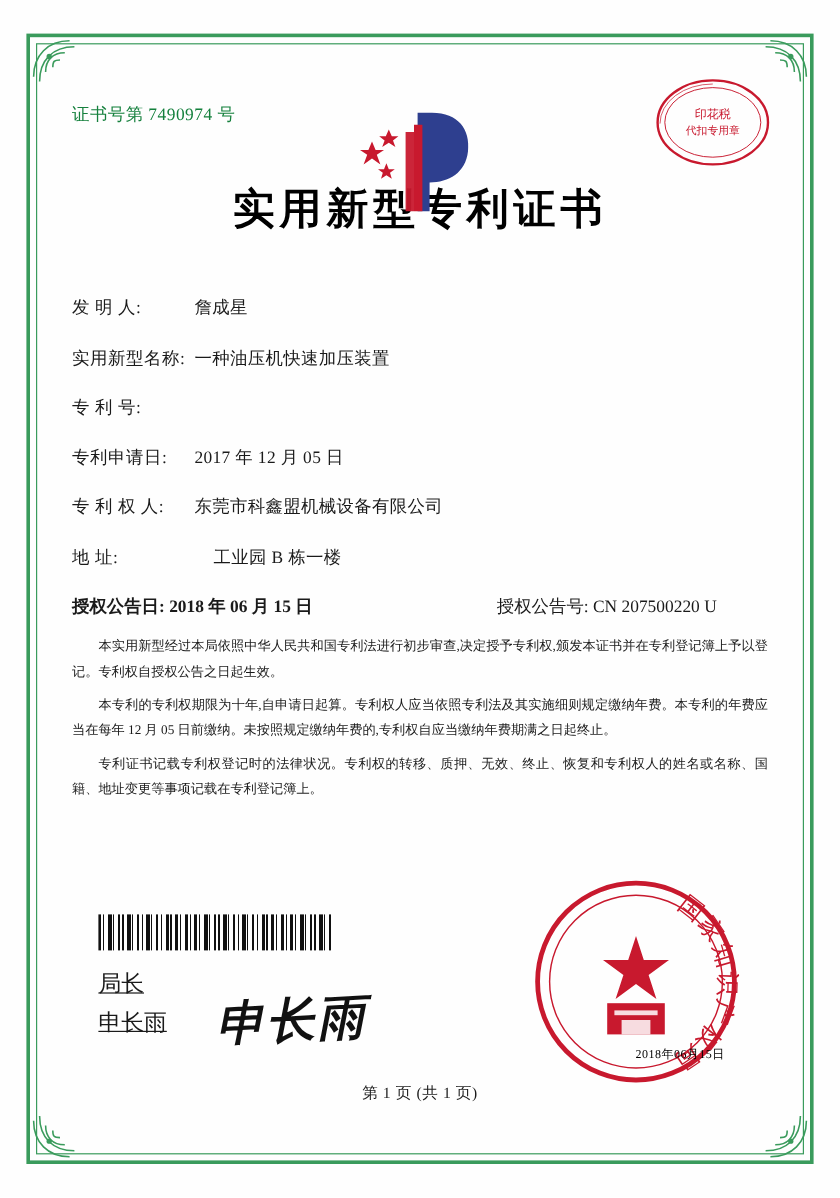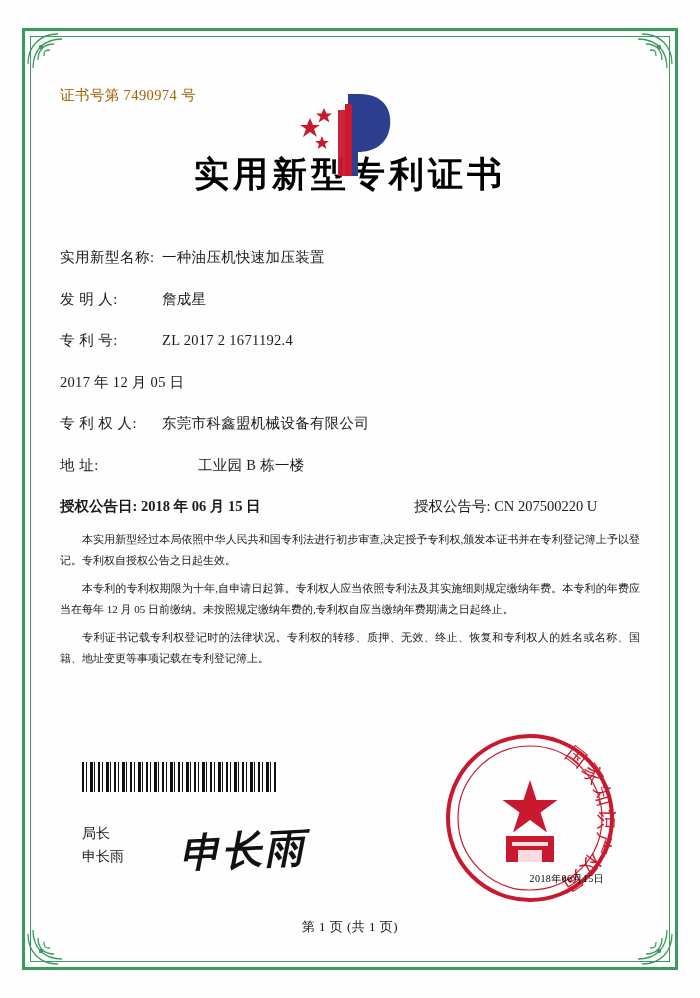--- a/index.html
+++ b/index.html
@@ -59,21 +59,21 @@
     position: absolute;
     left: 60px;
     top: 60px;
     right: 60px;
     bottom: 56px;
   }
 
   .cert-no {
     font-size: 14.5px;
     letter-spacing: 0.4px;
-    color: #a16207;
+    color: #15803d;
     margin-top: 26px;
     font-family: Liberation Serif, serif;
   }
 
   
   .logo {
     position: absolute;
     left: 50%;
     transform: translateX(-50%);
     top: 28px;
@@ -115,21 +115,21 @@
     flex: 0 0 102px;
     letter-spacing: 0.5px;
     white-space: pre;
   }
   .field-value {
     flex: 1;
     letter-spacing: 0.3px;
   }
   .field-value .line2 {
     display: block;
-    margin-left: 36px;
+    margin-left: 16px;
   }
 
   .pub-row {
     display: flex;
     margin-bottom: 8px;
     font-size: 14.5px;
   }
   .pub-left { width: 330px; flex: 0 0 330px; font-weight: bold; }
   .pub-right { flex: 1; margin-left: 24px; }
 
@@ -162,22 +162,23 @@
       #111 12px, #111 13px,
       #fff 13px, #fff 16px
     );
   }
 
   
   .sign-block {
     position: absolute;
     left: 22px;
     bottom: 74px;
-    font-size: 14px;
+    font-size: 19px;
     line-height: 1.65;
+    text-decoration: underline;
   }
   .signature-script {
     position: absolute;
     left: 120px;
     bottom: 64px;
     font-size: 40px;
     font-family: "DejaVu Serif", serif;
     font-style: italic;
     font-weight: bold;
     color: #111;
@@ -197,21 +198,21 @@
     position: absolute;
     right: 36px;
     bottom: 56px;
     font-size: 10px;
     color: #000000;
     letter-spacing: 0.4px;
   }
 
   .page-footer {
     position: absolute;
-    bottom: 6px;
+    bottom: 22px;
     left: 0;
     right: 0;
     text-align: center;
     font-size: 13px;
     letter-spacing: 0.5px;
   }
 </style>
 </head>
 <body>
 
@@ -263,43 +264,52 @@
       <svg viewBox="0 0 120 96">
         <path d="M58 6 L70 6 C92 6 102 20 100 38 C98 56 84 64 68 64 L68 88 L58 88 Z" fill="#2e3f8f"></path>
         <path d="M55 16 L62 16 L62 88 L55 88 Z" fill="#c8192e"></path>
         <path d="M48 22 L55 22 L55 88 L48 88 Z" fill="#c8192e" opacity="0.95"></path>
         <polygon points="20,30 23,37 30,37 24,41 27,49 20,44 13,49 16,41 10,37 17,37" fill="#c8192e"></polygon>
         <polygon points="34,20 36.5,25.5 42,25.5 37.5,29 39.5,34.5 34,31 28.5,34.5 30.5,29 26,25.5 31.5,25.5" fill="#c8192e"></polygon>
         <polygon points="32,48 34,53 39,53 35,56 36.5,61 32,58 27.5,61 29,56 25,53 30,53" fill="#c8192e"></polygon>
       </svg>
     </div>
 
+    <div class="stamp-top">
+      <svg viewBox="0 0 104 80">
+        <ellipse cx="52" cy="40" rx="46" ry="35" fill="none" stroke="#c8192e" stroke-width="2"></ellipse>
+        <ellipse cx="52" cy="40" rx="40" ry="29" fill="none" stroke="#c8192e" stroke-width="0.8"></ellipse>
+        <text x="52" y="36" text-anchor="middle" font-size="10" fill="#c8192e" font-family="DejaVu Serif, serif">印花税</text>
+        <text x="52" y="50" text-anchor="middle" font-size="9" fill="#c8192e" font-family="DejaVu Serif, serif">代扣专用章</text>
+        <path d="M52 8 A 44 33 0 0 0 8 41" fill="none" stroke="#c8192e" stroke-width="0.6"></path>
+      </svg>
+    </div>
 
     <div class="cert-no">证书号第 7490974 号</div>
 
     <div class="main-title">实用新型专利证书</div>
 
     <div class="fields">
+
+      <div class="field-row">
+        <div class="field-label">发 明 人:</div>
+        <div class="field-value">詹成星</div>
+      </div>
 
       <div class="field-row">
         <div class="field-label">实用新型名称:</div>
         <div class="field-value">一种油压机快速加压装置</div>
       </div>
 
       <div class="field-row">
-        <div class="field-label">发 明 人:</div>
-        <div class="field-value">詹成星</div>
-      </div>
-
-      <div class="field-row">
         <div class="field-label">专 利 号:</div>
-        <div class="field-value">ZL 2017 2 1671192.4</div>
-      </div>
-
-      <div class="field-row">
+      </div>
+
+      <div class="field-row">
+        <div class="field-label">专利申请日:</div>
         <div class="field-value">2017 年 12 月 05 日</div>
       </div>
 
       <div class="field-row">
         <div class="field-label">专 利 权 人:</div>
         <div class="field-value">东莞市科鑫盟机械设备有限公司</div>
       </div>
 
       <div class="field-row">
         <div class="field-label">地 址:</div>

